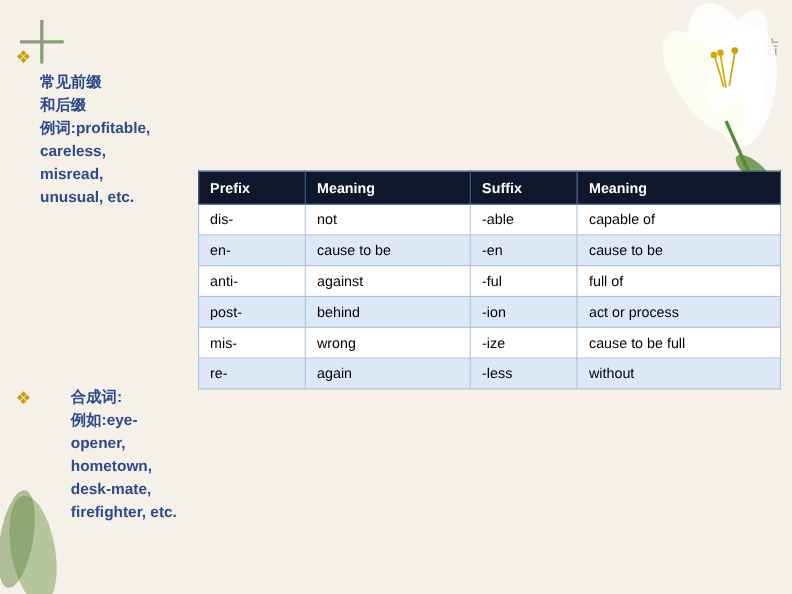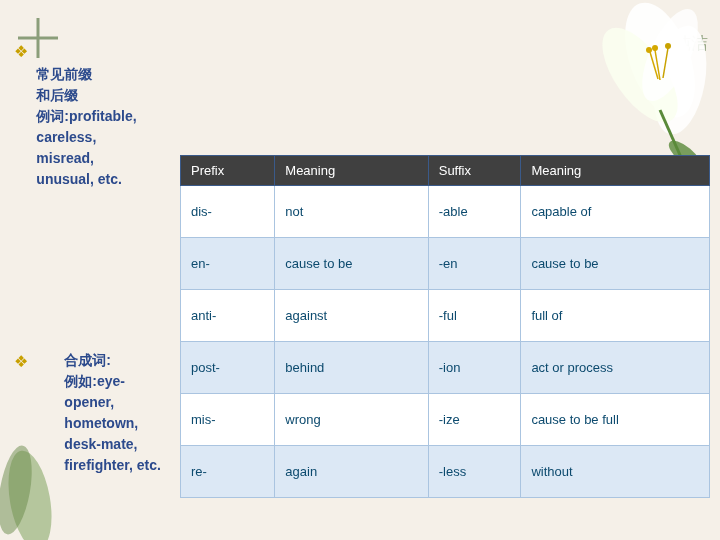--- a/index.html
+++ b/index.html
@@ -85,40 +85,40 @@
       bottom: 20px;
     }
 
     table {
       width: 100%;
       border-collapse: collapse;
       font-size: 13px;
     }
 
     thead tr th {
-      background-color: #404040;
+      background-color: #0f172a;
       color: white;
       padding: 7px 10px;
       text-align: left;
       border: 1px solid #3a5a8a;
-      font-weight: normal;
+      font-weight: bold;
     }
 
     tbody tr:nth-child(odd) {
       background-color: #ffffff;
     }
 
     tbody tr:nth-child(even) {
       background-color: #dce8f5;
     }
 
     tbody tr td {
-      padding: 18px 10px;
+      padding: 6px 10px;
       border: 1px solid #aac4e0;
-      color: #0c4a6e;
+      color: #000000;
       font-size: 13px;
     }
 
     
     .cross-decor {
       position: absolute;
       left: 18px;
       top: 18px;
       width: 40px;
       height: 40px;

